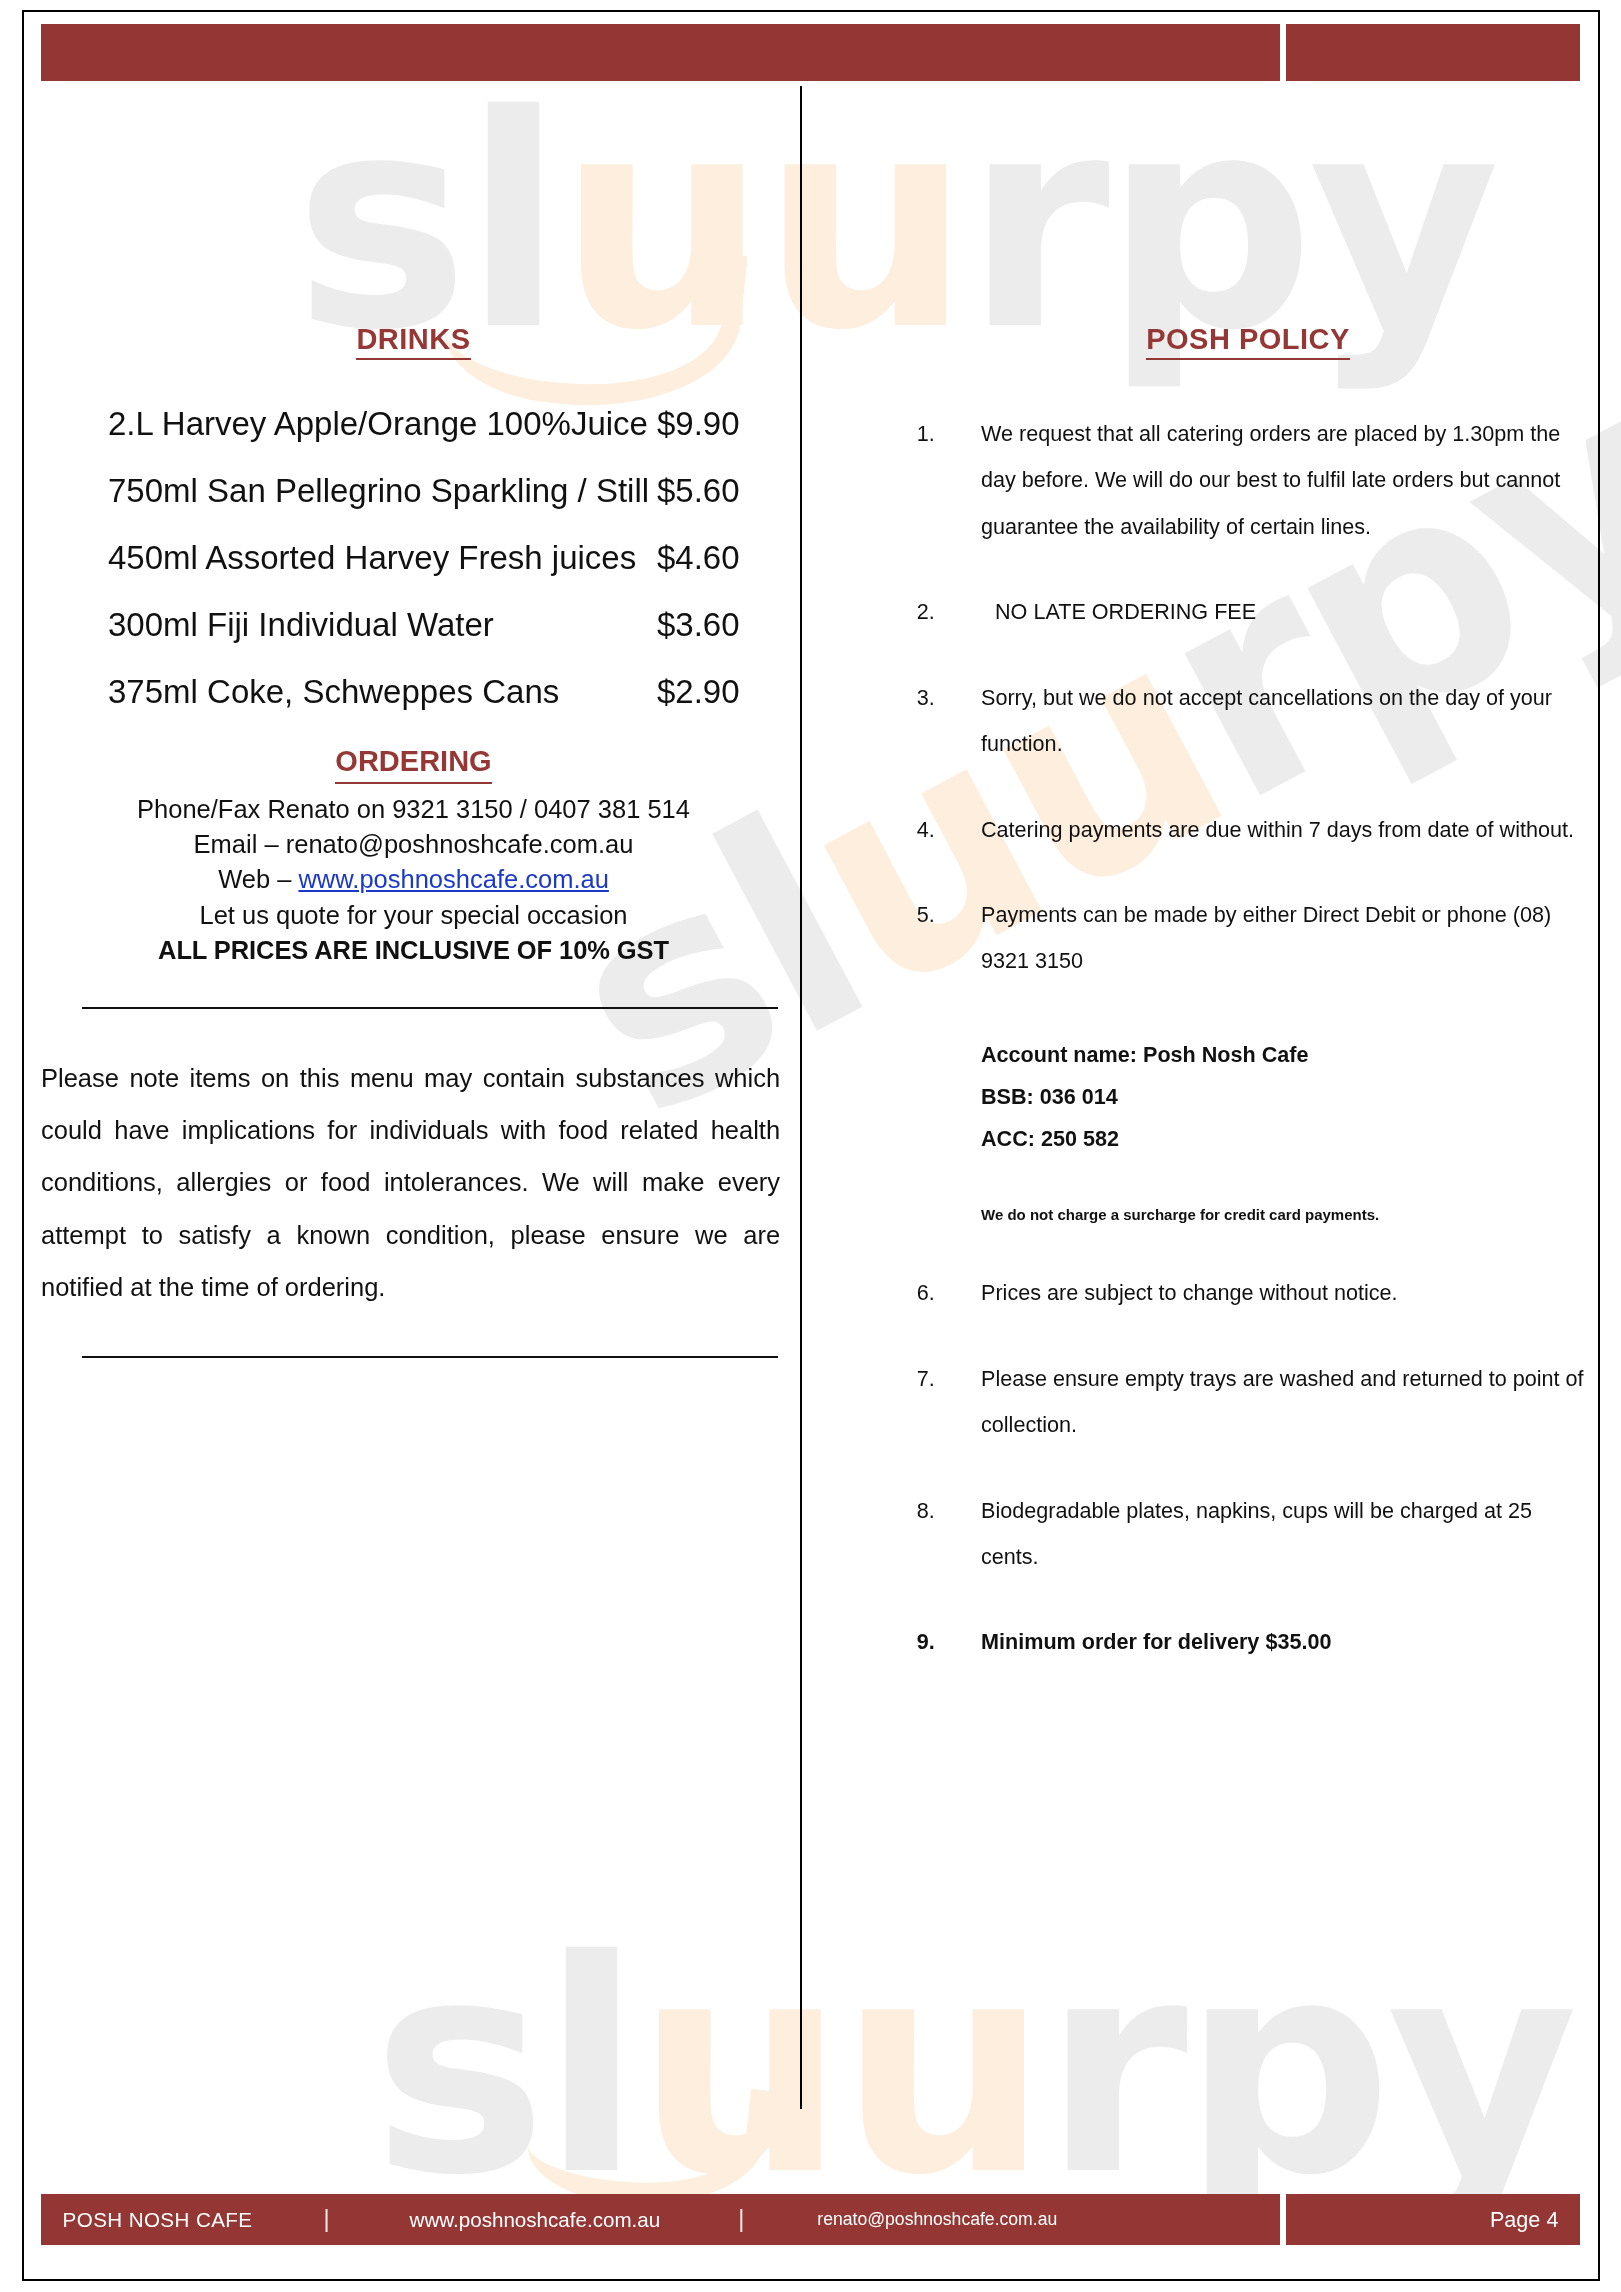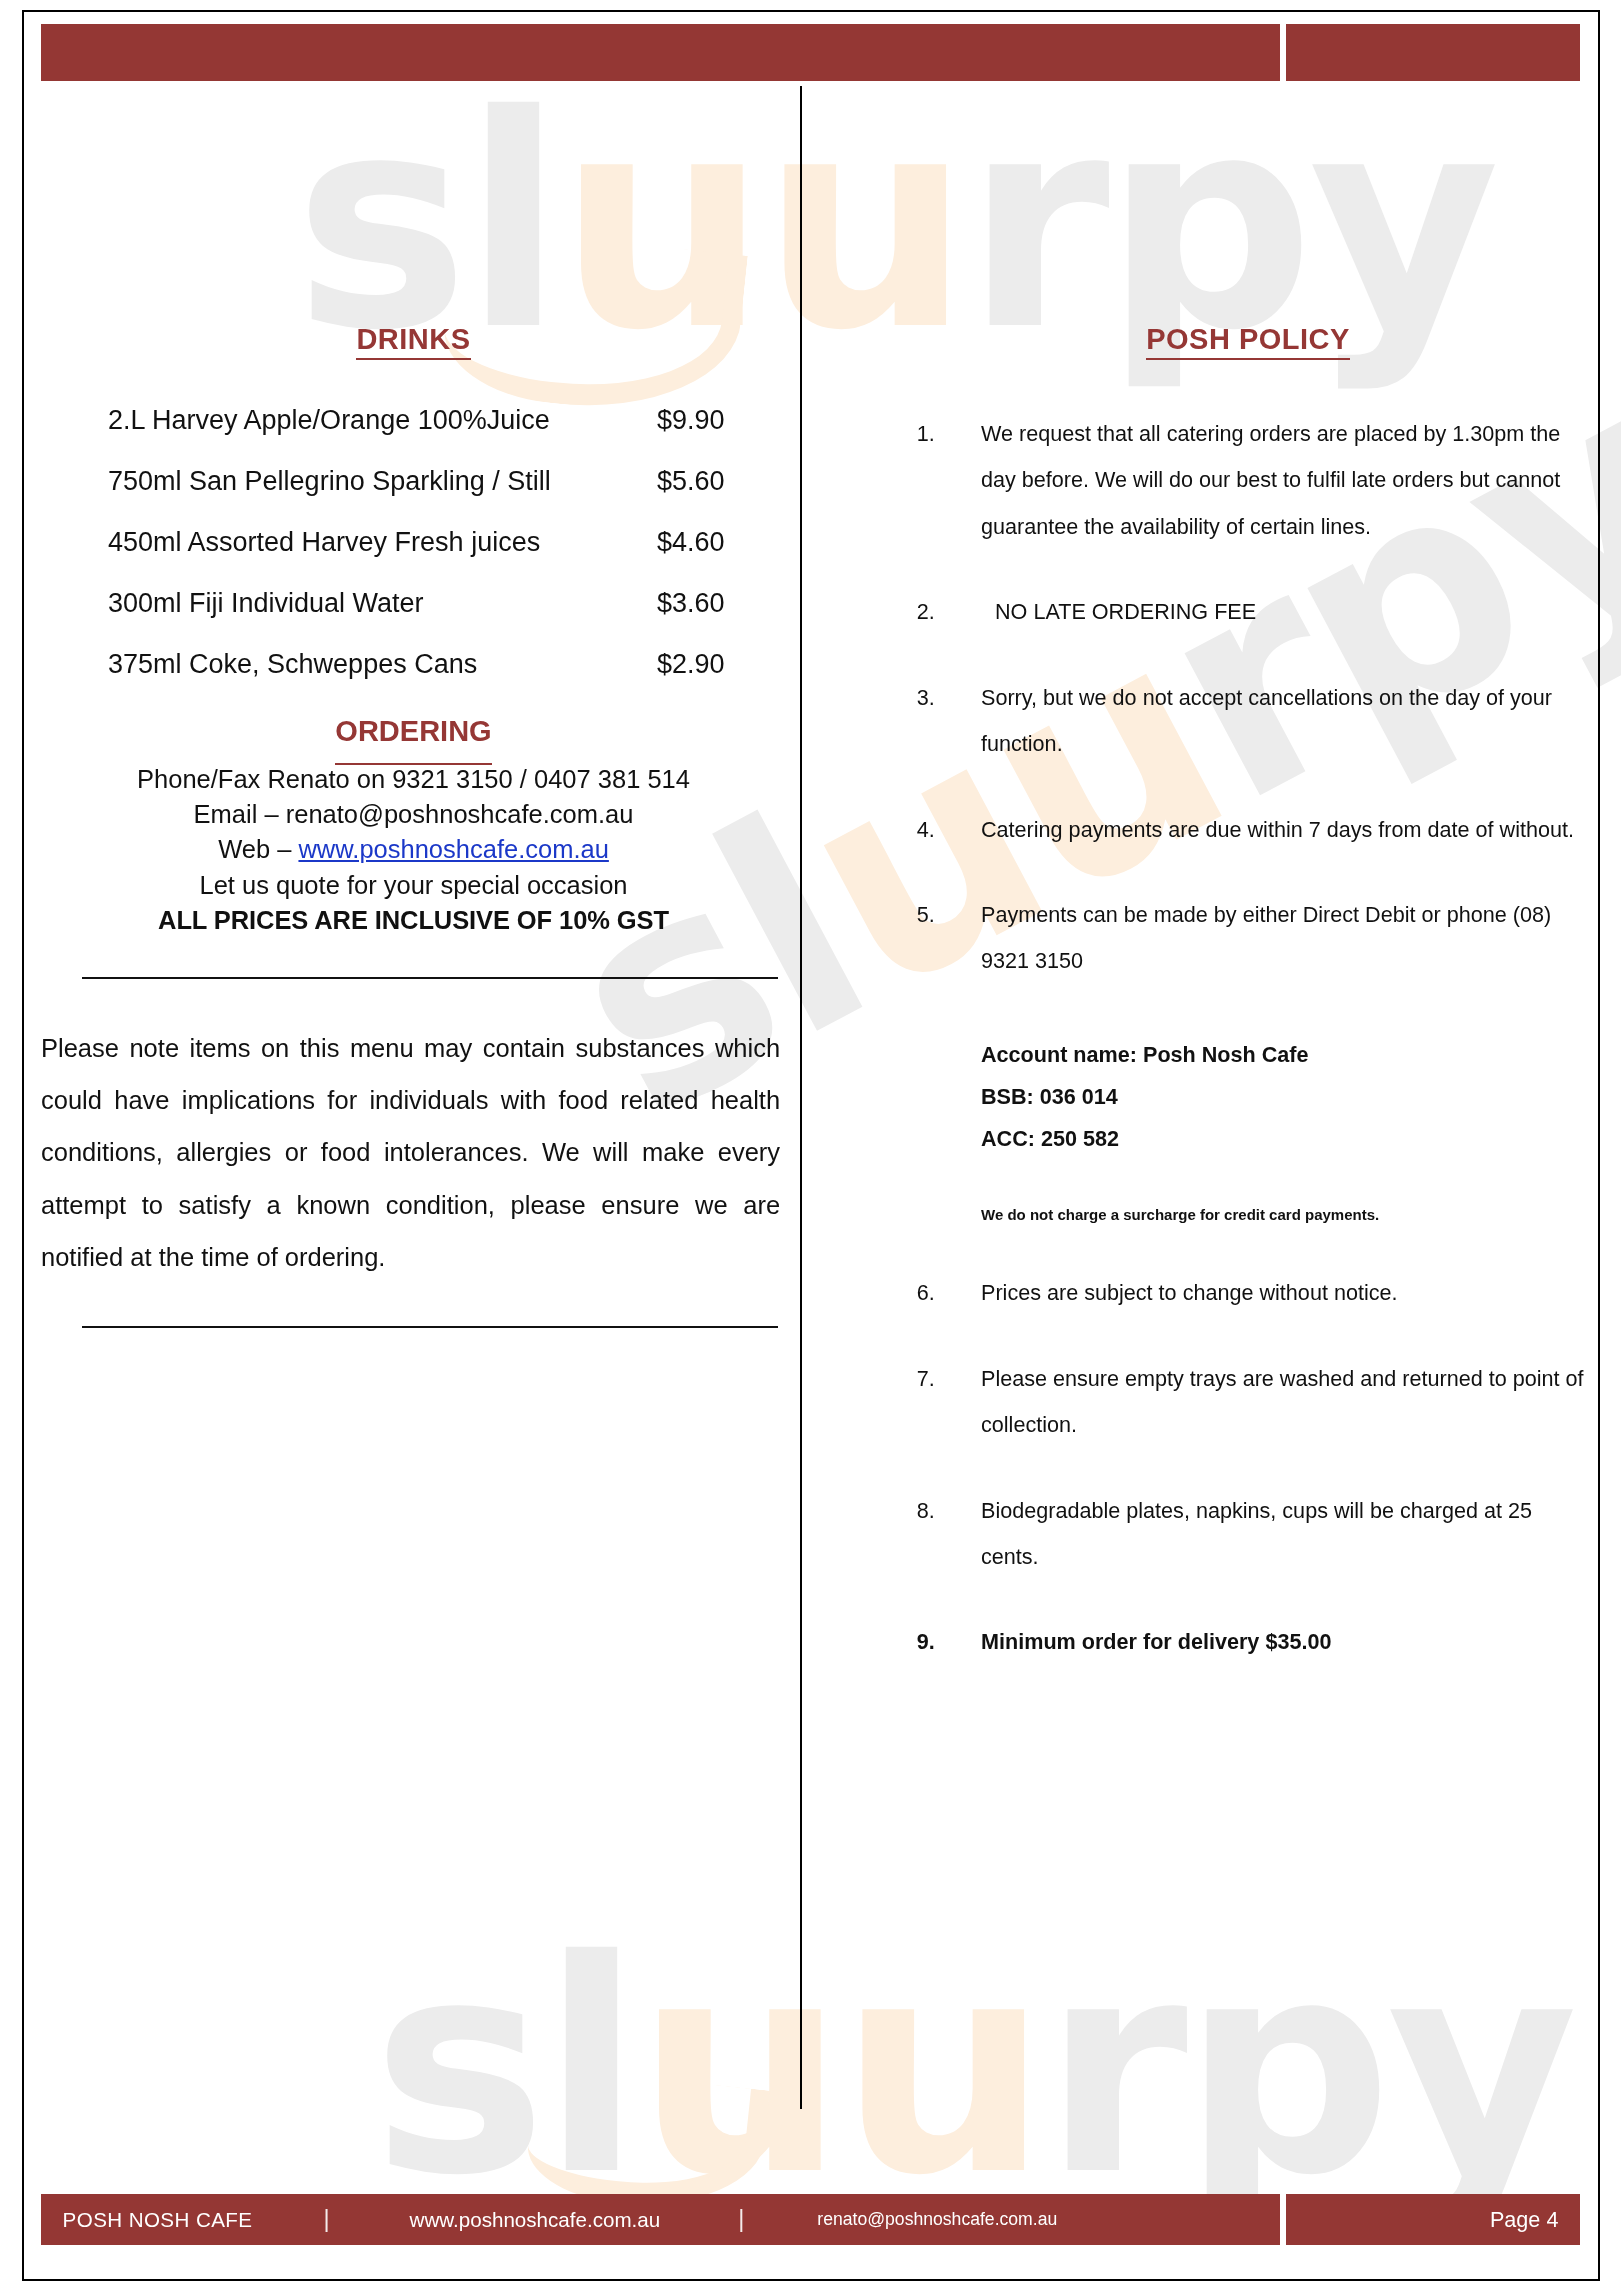--- a/index.html
+++ b/index.html
@@ -123,39 +123,39 @@
   }
 
   
   .drinks-list {
     margin-top: 51px;
     padding-left: 67px;
   }
   .drink-row {
     display: flex;
     align-items: baseline;
-    font-size: 27px;
+    font-size: 33px;
     color: #111111;
     line-height: 1.0;
     margin-bottom: 34px;
   }
   .drink-name { flex: 0 0 549px; }
   .drink-price { flex: 0 0 auto; }
 
   
   .ordering-heading {
     margin-top: 37px;
     text-align: center;
     color: #953735;
     font-weight: 700;
     font-size: 29px;
   }
   .ordering-heading span {
     border-bottom: 2.9px solid #953735;
-    padding-bottom: 16px;
+    padding-bottom: 5px;
   }
   .ordering-lines {
     margin-top: 14px;
     text-align: center;
     font-size: 25.5px;
     color: #111111;
     line-height: 1.38;
   }
   .ordering-lines .weblink {
     color: #1b38c8;

